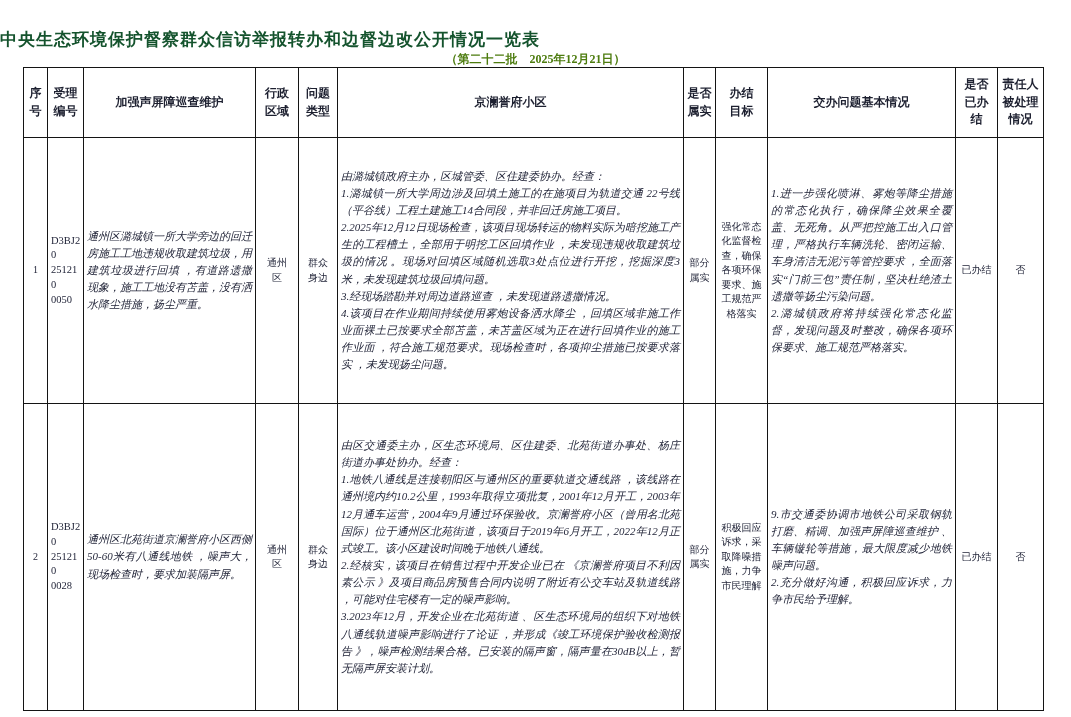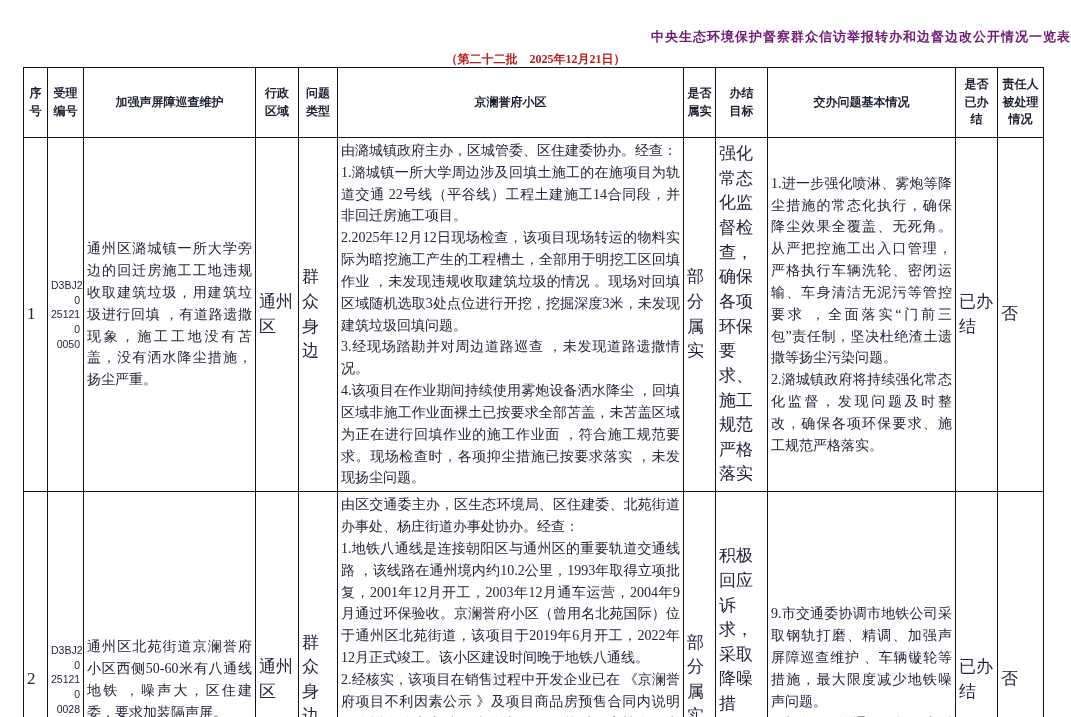--- a/index.html
+++ b/index.html
@@ -16,35 +16,35 @@
     position: relative;
     width: 1071px;
     height: 717px;
     background: #ffffff;
   }
   .doc-title {
     position: absolute;
     top: 28px;
     left: 0;
     width: 100%;
-    text-align: right;
-    font-size: 13px;
+    text-align: left;
+    font-size: 17px;
     font-weight: bold;
     letter-spacing: 1px;
-    color: #701a75;
+    color: #14532d;
   }
   .doc-subtitle {
     position: absolute;
     top: 51px;
     left: 0;
     width: 100%;
     text-align: center;
     font-size: 12px;
     font-weight: bold;
-    color: #b91c1c;
+    color: #4d7c0f;
   }
   table.report {
     position: absolute;
     top: 67px;
     left: 23px;
     width: 1020px;
     border-collapse: collapse;
     table-layout: fixed;
   }
   table.report th, table.report td {
@@ -55,35 +55,37 @@
     overflow: hidden;
   }
   table.report th {
     font-size: 12px;
     font-weight: bold;
     text-align: center;
     color: #1d2030;
     line-height: 1.45;
   }
   td.center {
-    font-size: 17px;
+    text-align: center;
+    font-size: 10px;
     line-height: 1.45;
   }
   td.caseno {
-    text-align: right;
+    text-align: left;
     font-size: 10.5px;
     line-height: 1.4;
-    font-family: Liberation Sans, sans-serif;
+    font-family: Liberation Serif, serif;
     margin-left: 15px;
   }
   td.longtext {
     text-align: justify;
-    font-size: 14px;
+    font-size: 11px;
     line-height: 1.56;
     padding: 3px 6px;
+    font-style: italic;
   }
   tr.header-row { height: 70px; }
   tr.row-1 { height: 266px; }
   tr.row-2 { height: 307px; }
 </style>
 </head>
 <body>
 
 <div class="page">
   <div class="doc-title">中央生态环境保护督察群众信访举报转办和边督边改公开情况一览表</div>
@@ -153,21 +155,21 @@
         <td class="center">已办结</td>
         <td class="center">否</td>
       </tr>
       <tr class="row-2">
         <td class="center">2</td>
         <td class="caseno">D3BJ2
 0
 25121
 0
 0028</td>
-        <td class="longtext">通州区北苑街道京澜誉府小区西侧50-60米有八通线地铁 ，噪声大，区住建委，要求加装隔声屏。</td>
+        <td class="longtext">通州区北苑街道京澜誉府小区西侧50-60米有八通线地铁 ，噪声大，现场检查时，要求加装隔声屏。</td>
         <td class="center">通州
 区</td>
         <td class="center">群众
 身边</td>
         <td class="longtext">由区交通委主办，区生态环境局、区住建委、北苑街道办事处、杨庄街道办事处协办。经查：
 1.地铁八通线是连接朝阳区与通州区的重要轨道交通线路 ，该线路在通州境内约10.2公里，1993年取得立项批复，2001年12月开工，2003年12月通车运营，2004年9月通过环保验收。京澜誉府小区（曾用名北苑国际）位于通州区北苑街道，该项目于2019年6月开工，2022年12月正式竣工。该小区建设时间晚于地铁八通线。
 2.经核实，该项目在销售过程中开发企业已在 《京澜誉府项目不利因素公示 》及项目商品房预售合同内说明了附近有公交车站及轨道线路 ，可能对住宅楼有一定的噪声影响。
 3.2023年12月，开发企业在北苑街道 、区生态环境局的组织下对地铁八通线轨道噪声影响进行了论证 ，并形成《竣工环境保护验收检测报告 》，噪声检测结果合格。已安装的隔声窗，隔声量在30dB以上，暂无隔声屏安装计划。</td>
         <td class="center">部分
 属实</td>

